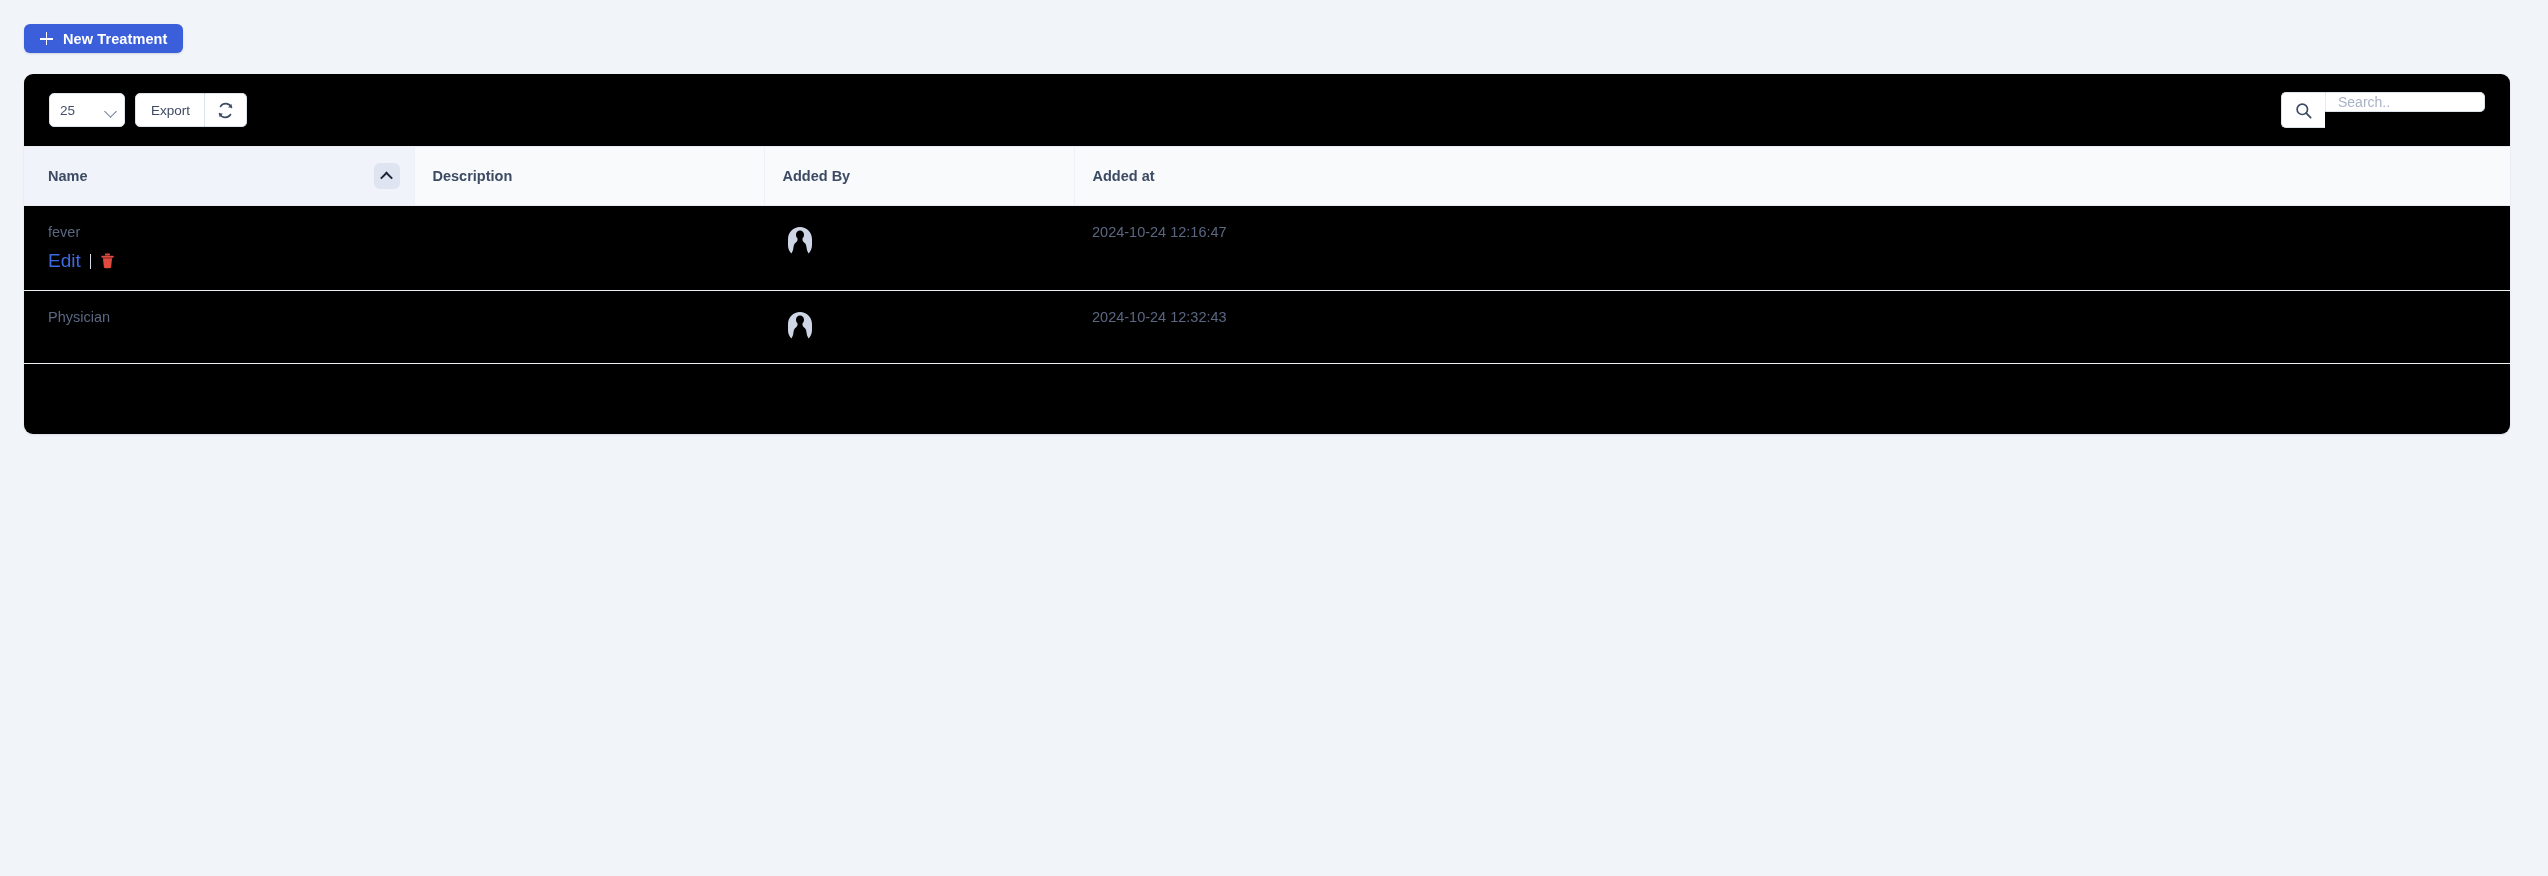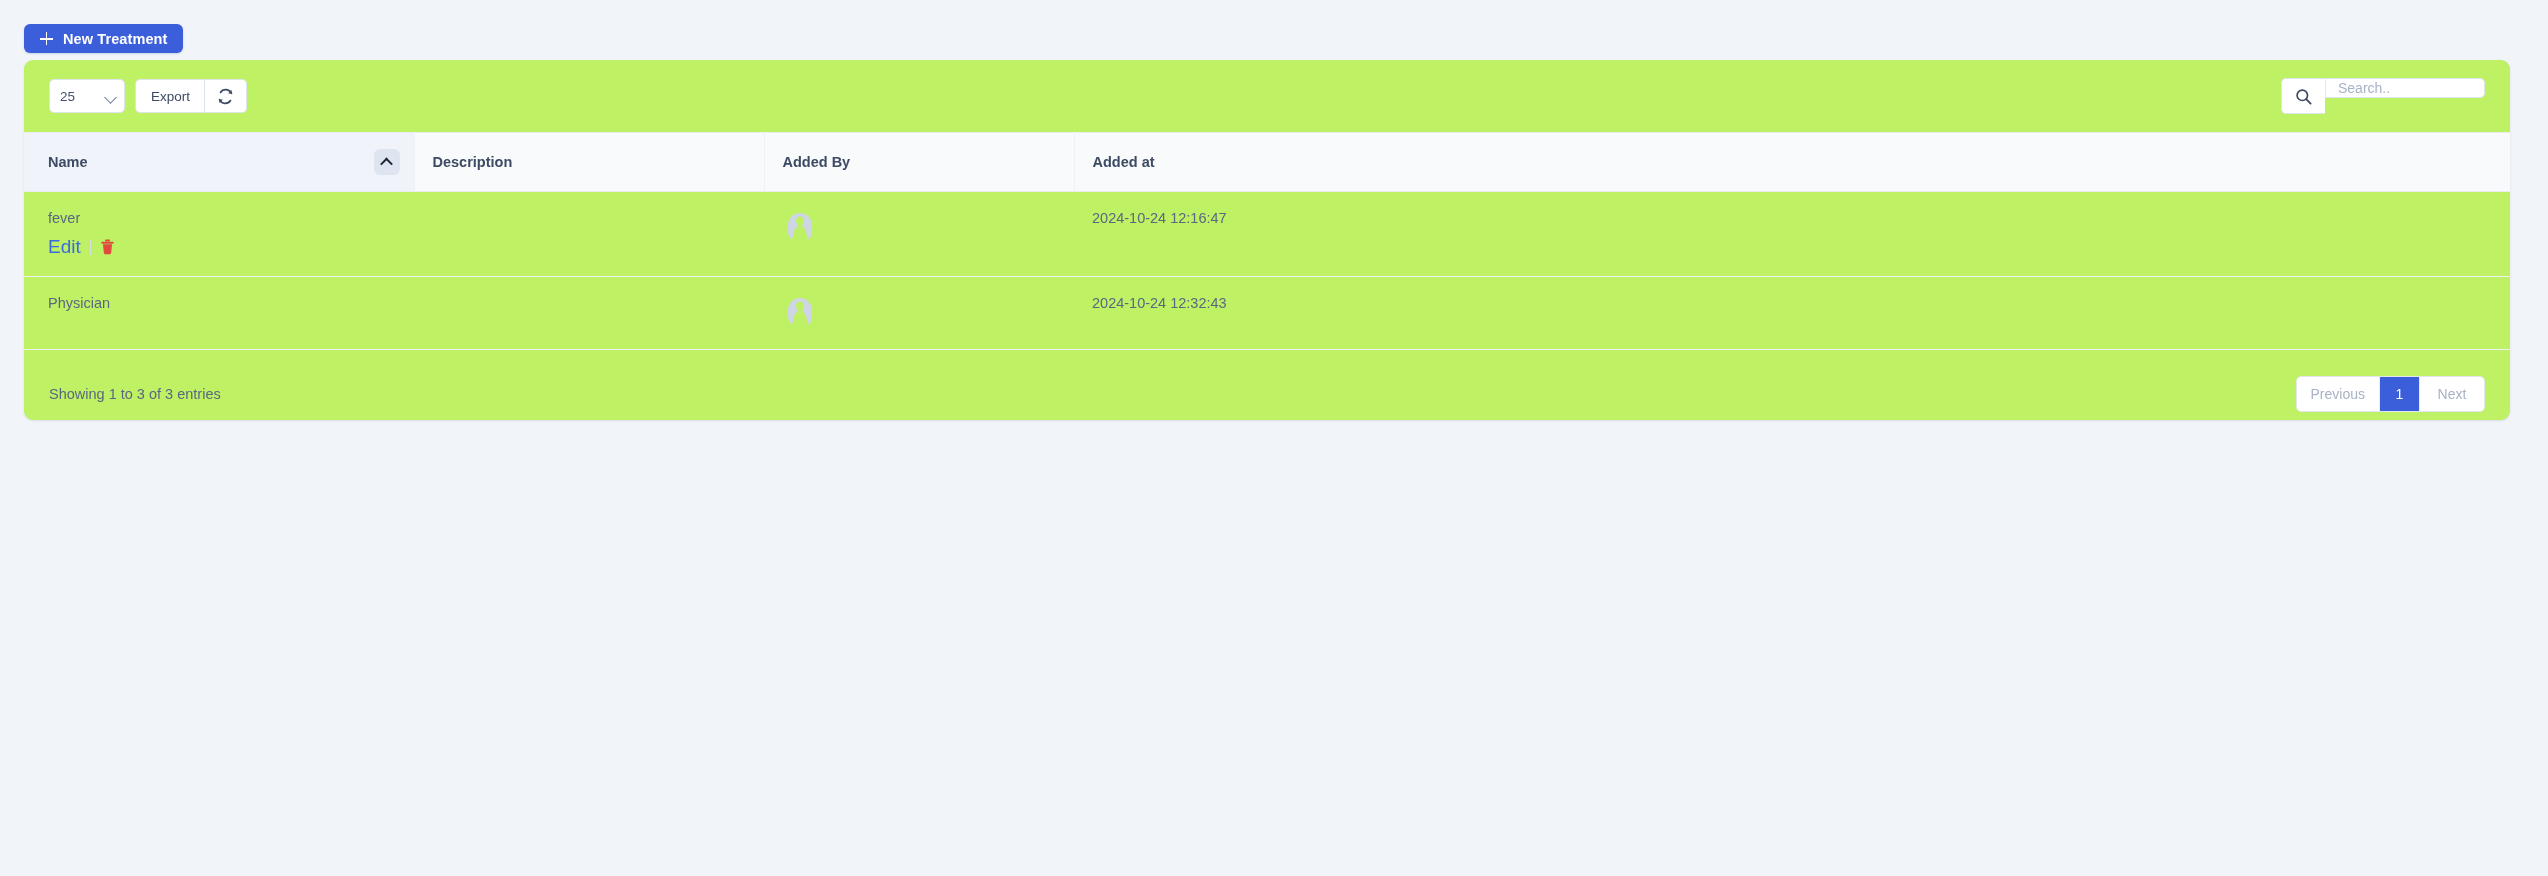--- a/index.html
+++ b/index.html
@@ -33,23 +33,23 @@
     position: relative; flex: 0 0 auto;
   }
   .new-btn .plus::before, .new-btn .plus::after {
     content: ""; position: absolute; background: #fff;
   }
   .new-btn .plus::before { left: 0; top: 6px; width: 13px; height: 1.6px; }
   .new-btn .plus::after { top: 0; left: 5.7px; width: 1.6px; height: 13px; }
 
   
   .card {
-    position: absolute; left: 24px; top: 60px;
+    position: absolute; left: 24px; top: 74px;
     width: 2486px; height: 360px;
-    background: #bef264;
+    background: #000000;
     border-radius: 9px;
     box-shadow: 0 1px 3px rgba(30,50,90,.07), 0 1px 1px rgba(30,50,90,.04);
     padding: 0;
   }
 
   
   .toolbar {
     position: relative;
     height: 72px;
     padding: 0 25px;
@@ -302,23 +302,15 @@
             </svg>
           </td>
           <td>
             <span class="ts">2024-10-24 12:32:43</span>
           </td>
         </tr>
 
       </tbody>
     </table>
 
-    <div class="tfoot">
-      <div class="info">Showing 1 to 3 of 3 entries</div>
-      <div class="pager">
-        <div class="pg">Previous</div>
-        <div class="pg active">1</div>
-        <div class="pg">Next</div>
-      </div>
-    </div>
 
   </div>
 </div>
 
 </body></html>

